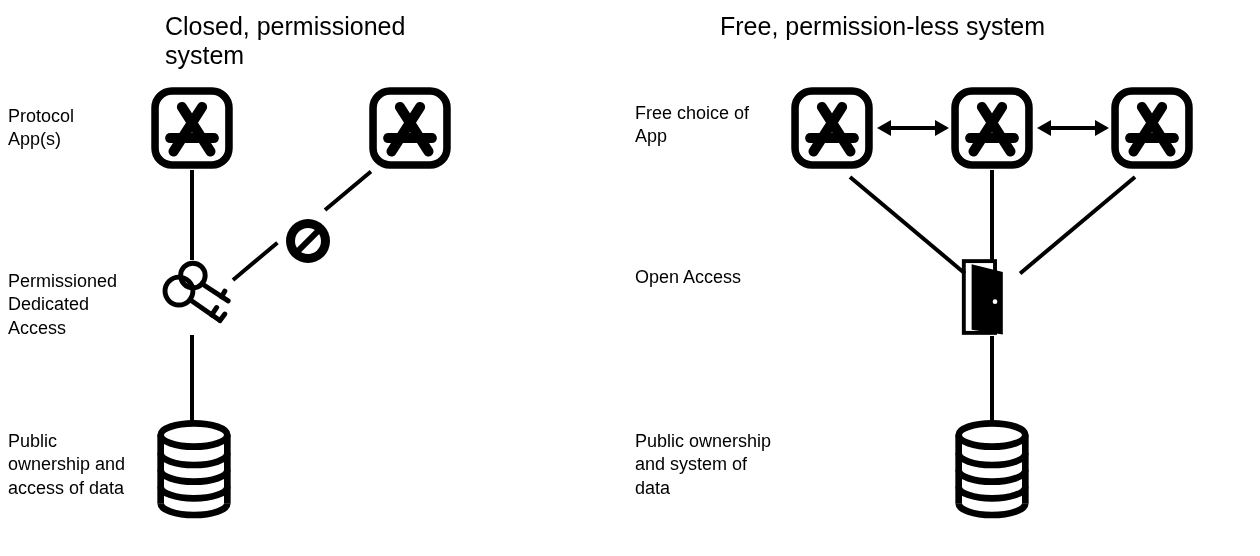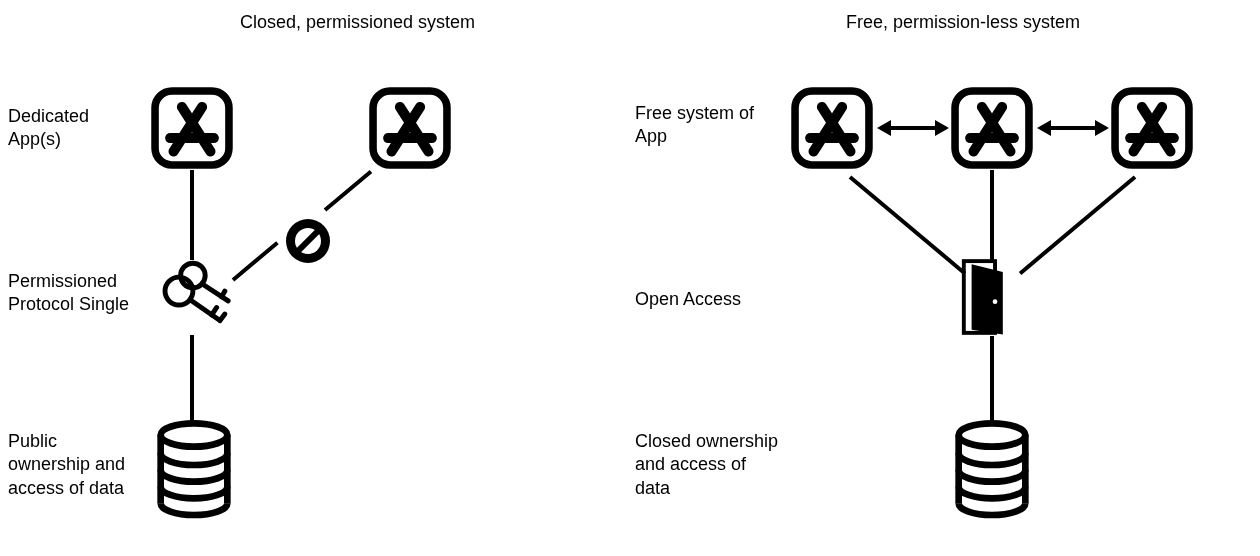--- a/index.html
+++ b/index.html
@@ -6,23 +6,23 @@
   body {
     width: 1260px;
     height: 556px;
     background: #fff;
     font-family: "Segoe UI", Arial, sans-serif;
     position: relative;
     color: #000;
   }
   .title {
     position: absolute;
-    font-size: 18px;
+    font-size: 25px;
     font-weight: 400;
-    text-align: right;
+    text-align: left;
   }
   .label {
     position: absolute;
     font-size: 18px;
     line-height: 1.3;
   }
   .app-icon-box {
     position: absolute;
     width: 84px;
     height: 84px;
@@ -77,23 +77,23 @@
   .arrow-h::after {
     right: -12px;
     border-left: 14px solid #000;
   }
 </style>
 </head>
 <body>
 
 <div class="title" style="left:165px; top:12px; width:310px;">Closed, permissioned system</div>
 
-<div class="label" style="left:8px; top:105px; width:120px;">Dedicated App(s)</div>
-
-<div class="label" style="left:8px; top:270px; width:130px;">Permissioned Protocol Single</div>
+<div class="label" style="left:8px; top:105px; width:120px;">Protocol App(s)</div>
+
+<div class="label" style="left:8px; top:270px; width:130px;">Permissioned Dedicated Access</div>
 
 <div class="label" style="left:8px; top:430px; width:130px;">Public ownership  and access of data</div>
 
 <div class="app-icon-box" style="left:150px; top:86px;">
   <svg viewBox="0 0 100 100" width="84" height="84">
     <rect x="6" y="6" width="88" height="88" rx="20" ry="20" fill="none" stroke="#000" stroke-width="9"></rect>
     <g stroke="#000" stroke-width="12" stroke-linecap="round" fill="none">
       <line x1="38" y1="25" x2="72" y2="78"></line>
       <line x1="62" y1="25" x2="28" y2="78"></line>
       <line x1="24" y1="62" x2="76" y2="62"></line>
@@ -155,25 +155,25 @@
 
 <div class="line" style="left:190px; top:170px; width:4px; height:90px;"></div>
 
 <div class="line" style="left:190px; top:335px; width:4px; height:90px;"></div>
 
 <div class="dline" style="left:233px; top:278px; width:58px; transform: rotate(-40deg);"></div>
 <div class="dline" style="left:325px; top:208px; width:60px; transform: rotate(-40deg);"></div>
 
 <div class="title" style="left:720px; top:12px; width:360px;">Free, permission-less system</div>
 
-<div class="label" style="left:635px; top:102px; width:120px;">Free system of App</div>
-
-<div class="label" style="left:635px; top:288px; width:120px;">Open Access</div>
-
-<div class="label" style="left:635px; top:430px; width:150px;">Closed ownership and access of data</div>
+<div class="label" style="left:635px; top:102px; width:120px;">Free choice of App</div>
+
+<div class="label" style="left:635px; top:266px; width:120px;">Open Access</div>
+
+<div class="label" style="left:635px; top:430px; width:150px;">Public ownership and system of data</div>
 
 <div class="app-icon-box" style="left:790px; top:86px;">
   <svg viewBox="0 0 100 100" width="84" height="84">
     <rect x="6" y="6" width="88" height="88" rx="20" ry="20" fill="none" stroke="#000" stroke-width="9"></rect>
     <g stroke="#000" stroke-width="12" stroke-linecap="round" fill="none">
       <line x1="38" y1="25" x2="72" y2="78"></line>
       <line x1="62" y1="25" x2="28" y2="78"></line>
       <line x1="24" y1="62" x2="76" y2="62"></line>
     </g>
   </svg>

